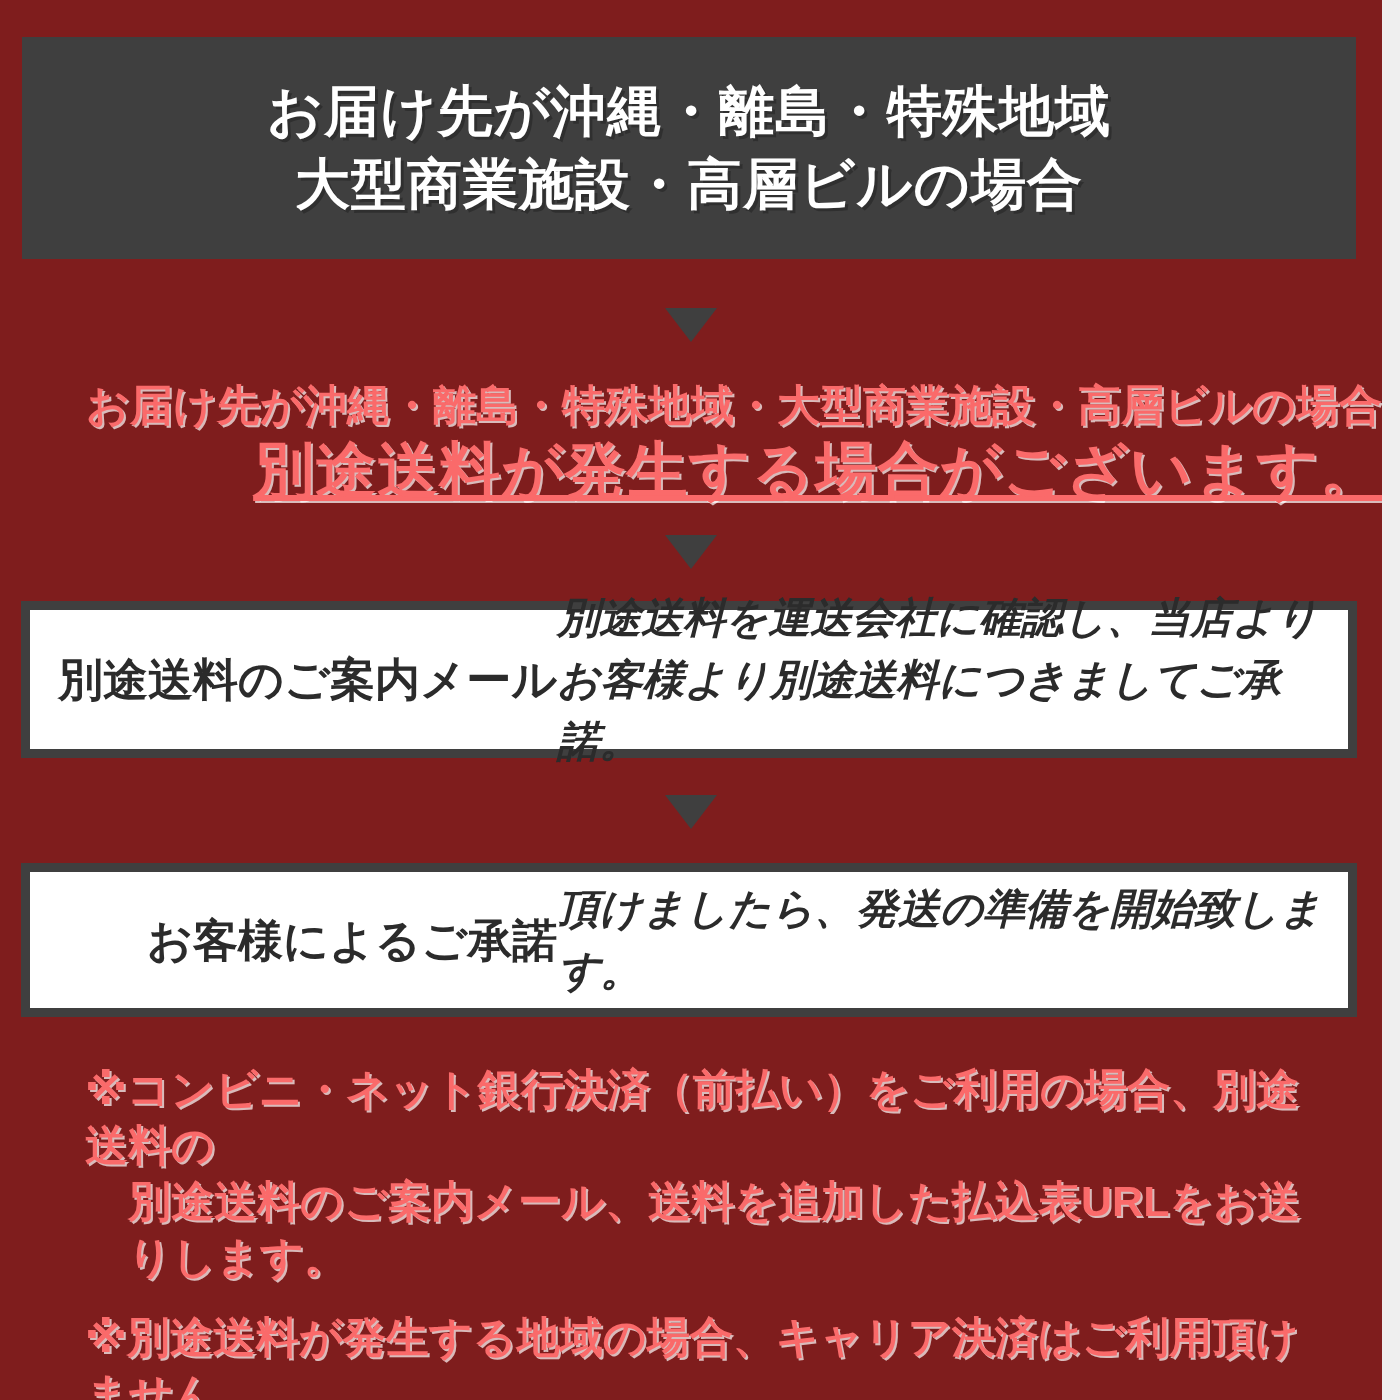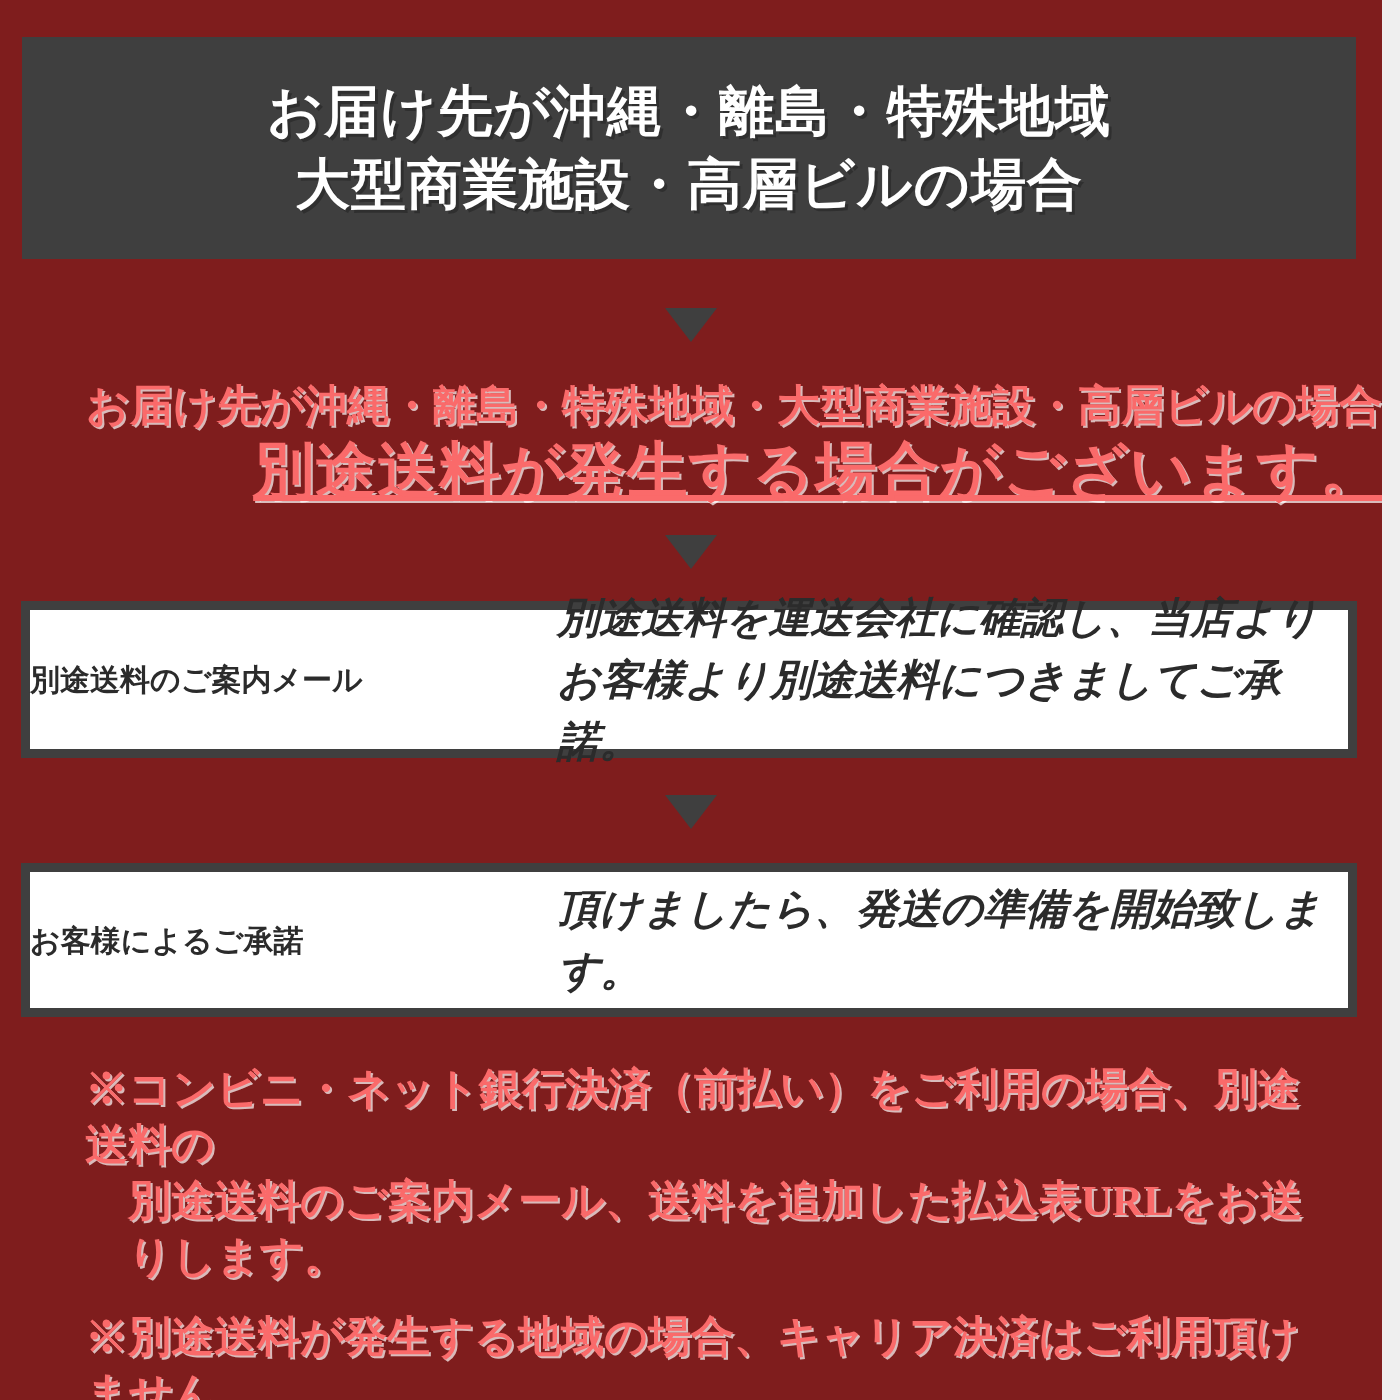--- a/index.html
+++ b/index.html
@@ -77,43 +77,42 @@
     background: #ffffff;
     border: 9px solid #3f3f3f;
     display: flex;
     align-items: center;
     color: #2b2b2b;
   }
   .step-box.box1 { height: 157px; }
   .step-box.box2 { height: 154px; margin-top: 34px; }
   .step-label {
     flex: 0 0 40%;
-    text-align: left;
-    font-size: 30px;
+    text-align: right;
+    font-size: 45px;
     line-height: 1.1;
   }
   .step-desc {
     flex: 1;
     text-align: left;
     font-size: 42px;
     line-height: 62px;
     font-style: italic;
   }
 
   
   .footnotes {
     margin-top: 44px;
     color: #fa6a6a;
     text-shadow: 2px 2px 0 rgba(255,255,255,0.7);
   }
   .note {
     margin: 0 60px 0 85px;
     font-size: 43px;
     line-height: 56px;
-    font-family: Liberation Serif, serif;
   }
   .note + .note { margin-top: 24px; }
   .note .line2 { padding-left: 1em; display: block; }
   .note .line1 { display: block; }
 </style>
 </head>
 <body>
 
 <div class="page">
 

